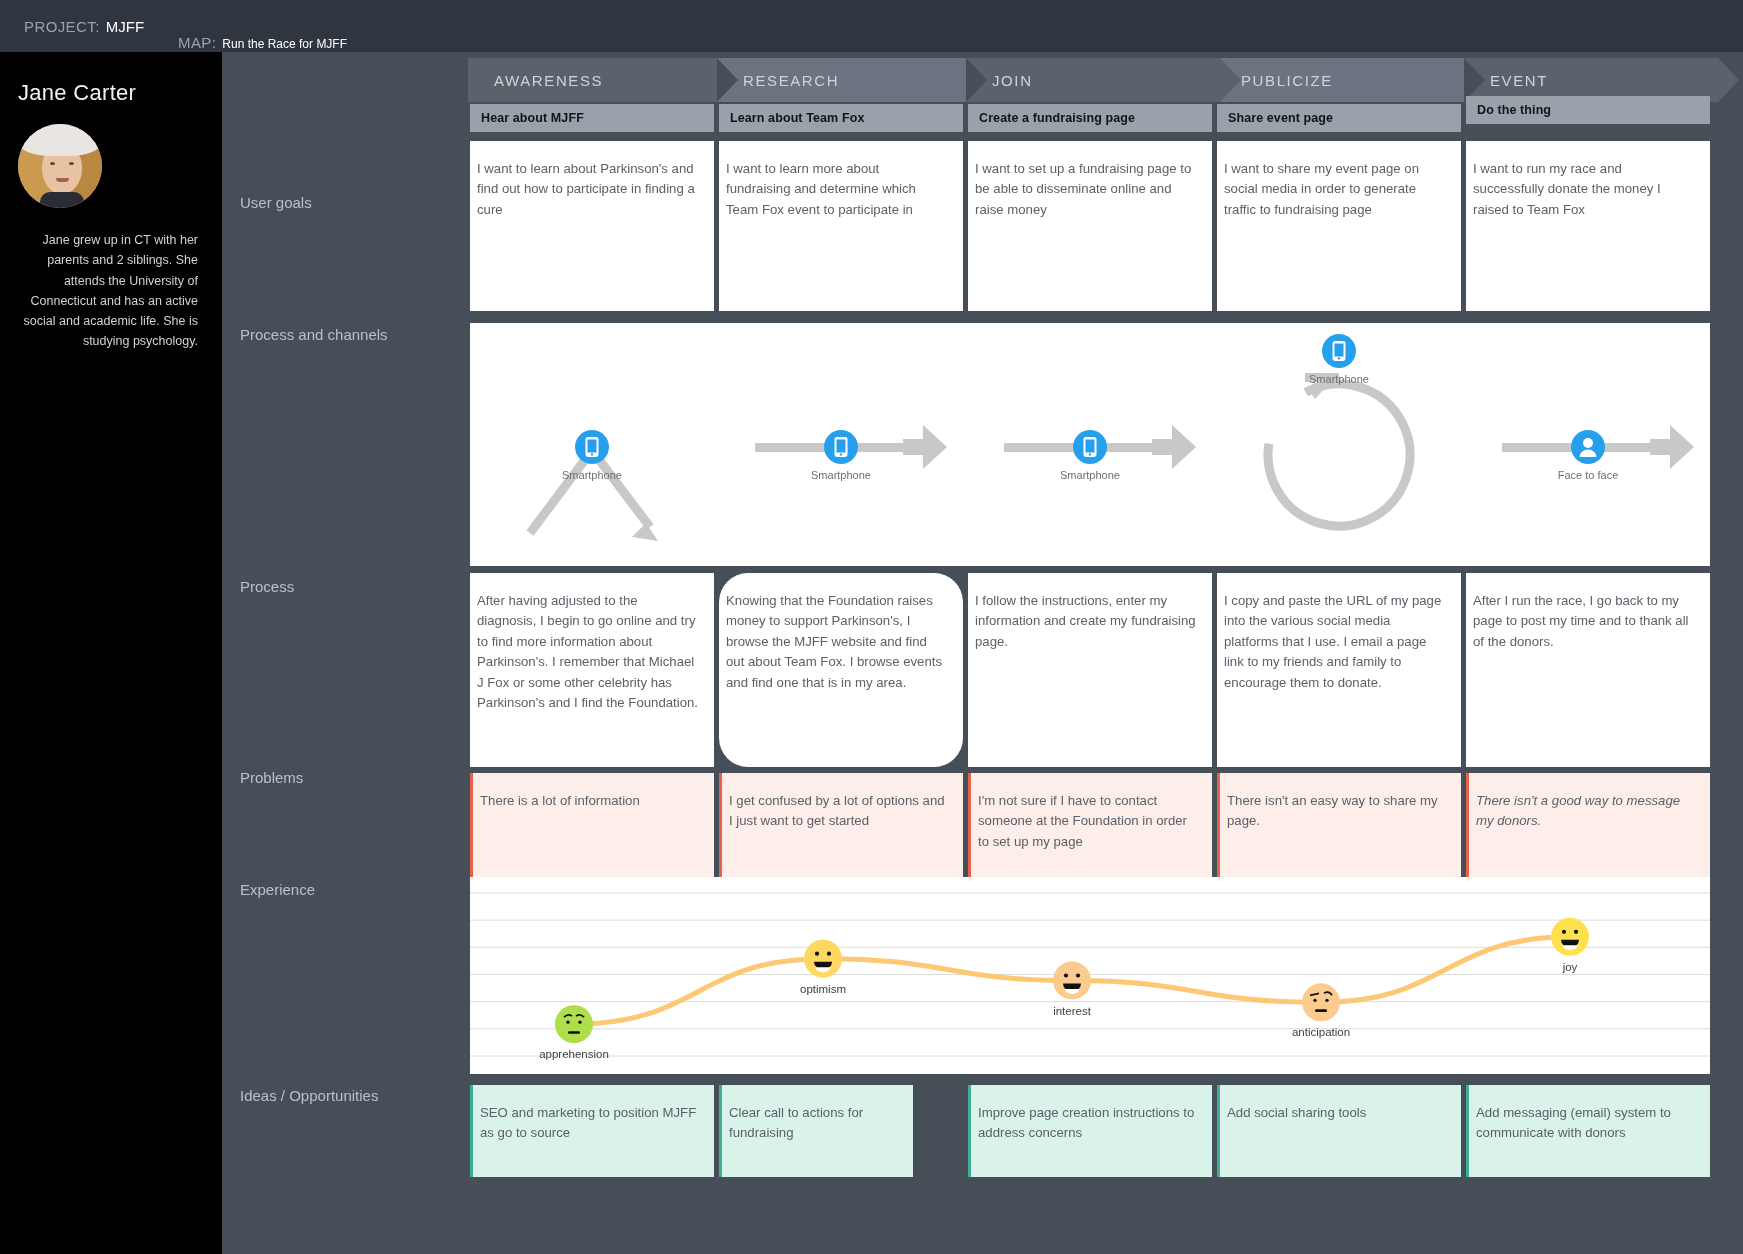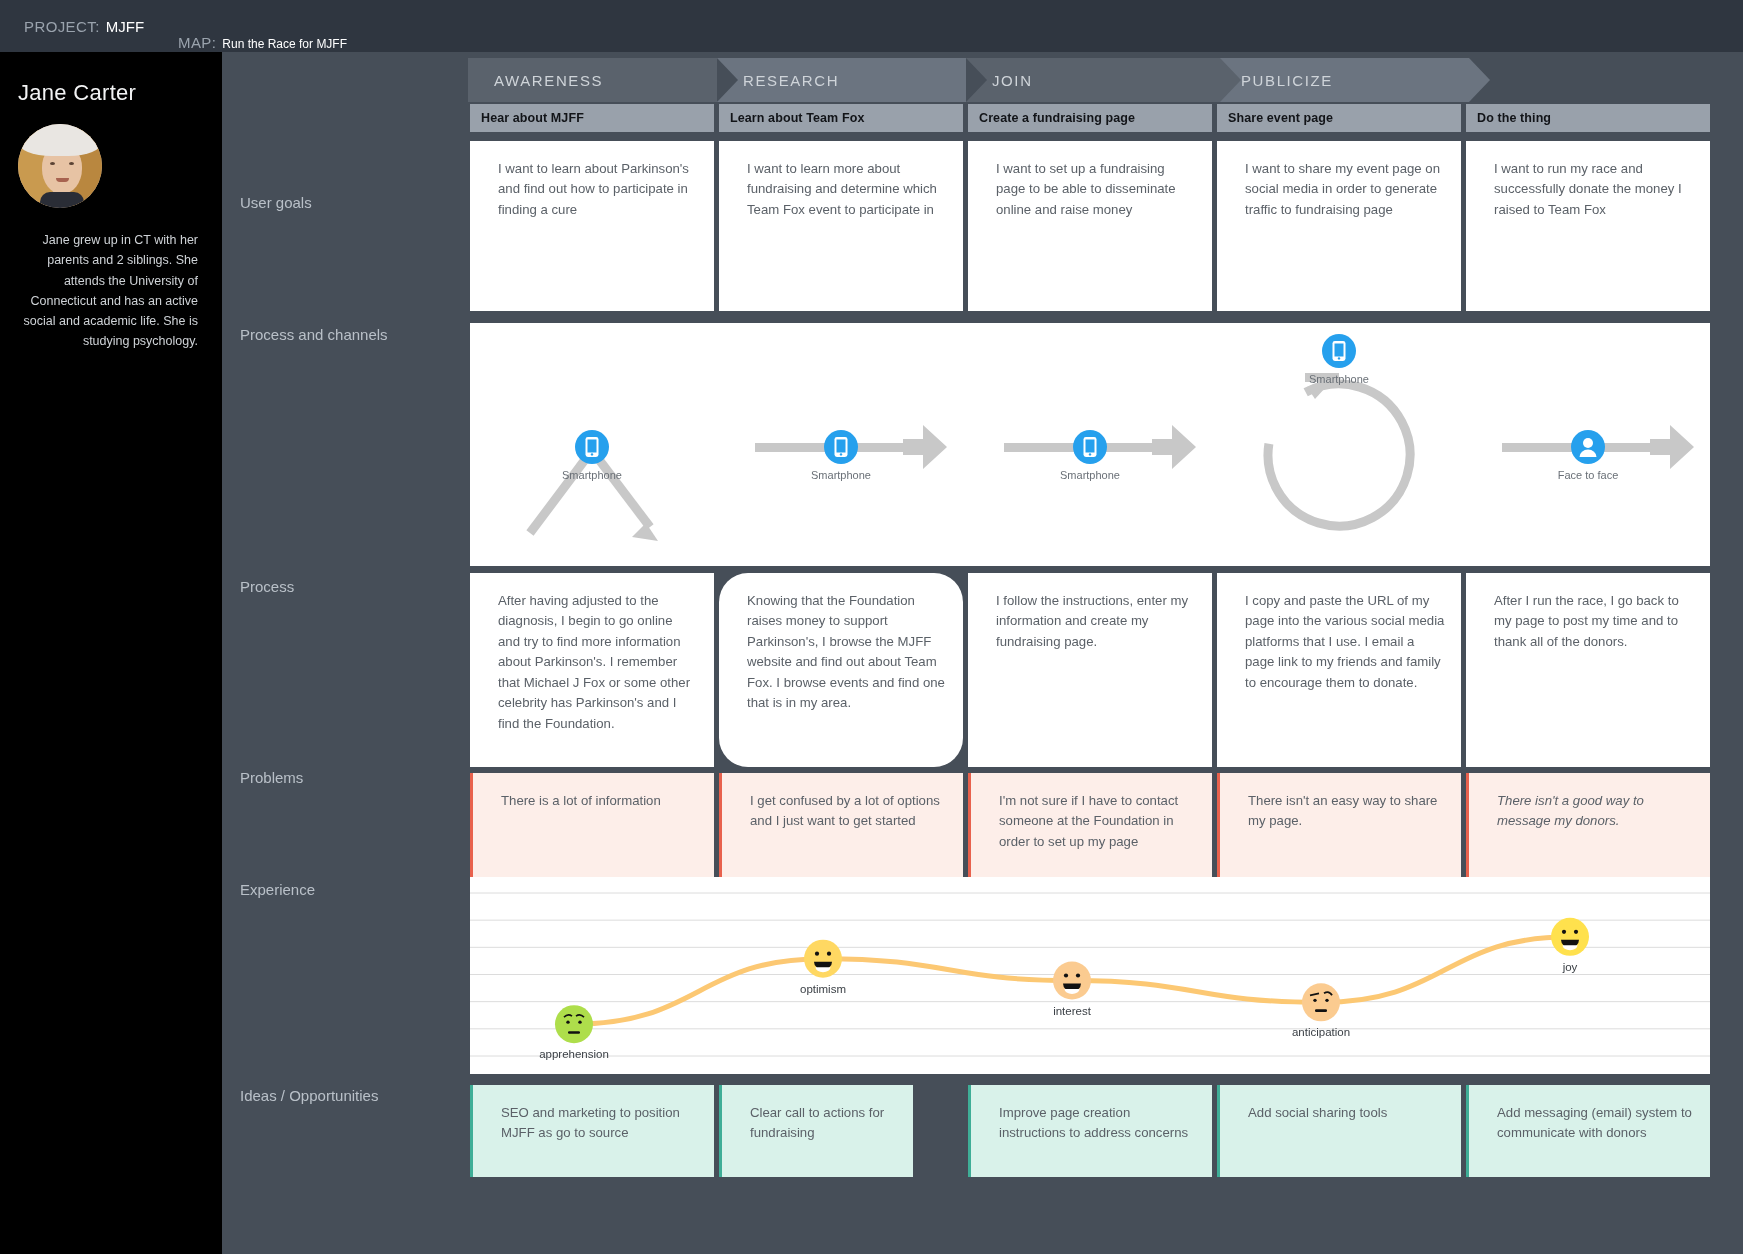--- a/index.html
+++ b/index.html
@@ -82,21 +82,21 @@
   .steptitle {
     position:absolute; height:28px;
     background:#99a1ab; color:#121418;
     font-size:12.5px; font-weight:bold;
     display:flex; align-items:center; padding-left:11px;
     letter-spacing: .1px;
   }
 
   
   .cell { position:absolute; font-size:13.2px; line-height:1.55; color:#5b6168; }
-  .cell .inner { padding:18px 16px 14px 28px; }
+  .cell .inner { padding:18px 16px 14px 7px; }
   .cell.white { background:#ffffff; }
   .cell.problem { background:#fdeee9; border-left:3px solid #e8614d; }
   .cell.idea { background:#d9f2ea; border-left:3px solid #3fae97; }
 
   
   .rowlabel {
     position:absolute; left:18px;
     color:#b9c0c8; font-size:15px; line-height:1.45;
     width: 200px;
   }
@@ -156,36 +156,41 @@
         <div class="chev b" style="left: 993px; width: 254px;">
           <span class="notch"></span>
           <span class="tip"></span>
           <span>PUBLICIZE</span>
         </div>
         <div class="chev a" style="left: 744px; width: 254px;">
           <span class="notch"></span>
           <span class="tip"></span>
           <span>JOIN</span>
         </div>
+        <div class="chev a" style="left: 1242px; width: 254px;">
+          <span class="notch"></span>
+          <span class="tip"></span>
+          <span>EVENT</span>
+        </div>
       </div>
 
     <div id="steptitles">
         <div class="steptitle" style="left: 248px; width: 244px; top: 52px;">
           <span>Hear about MJFF</span>
         </div>
         <div class="steptitle" style="left: 497px; width: 244px; top: 52px;">
           <span>Learn about Team Fox</span>
         </div>
         <div class="steptitle" style="left: 746px; width: 244px; top: 52px;">
           <span>Create a fundraising page</span>
         </div>
         <div class="steptitle" style="left: 995px; width: 244px; top: 52px;">
           <span>Share event page</span>
         </div>
-        <div class="steptitle" style="left: 1244px; width: 244px; top: 52px;">
+        <div class="steptitle" style="left: 1244px; width: 244px; top: 44px;">
           <span>Do the thing</span>
         </div>
       </div>
 
     <div class="rowlabel" style="top:140px">User goals</div>
     <div class="rowlabel" style="top:272px">Process and channels</div>
     <div class="rowlabel" style="top:524px">Process</div>
     <div class="rowlabel" style="top:715px">Problems</div>
     <div class="rowlabel" style="top:827px">Experience</div>
     <div class="rowlabel" style="top:1033px">Ideas / Opportunities</div>

